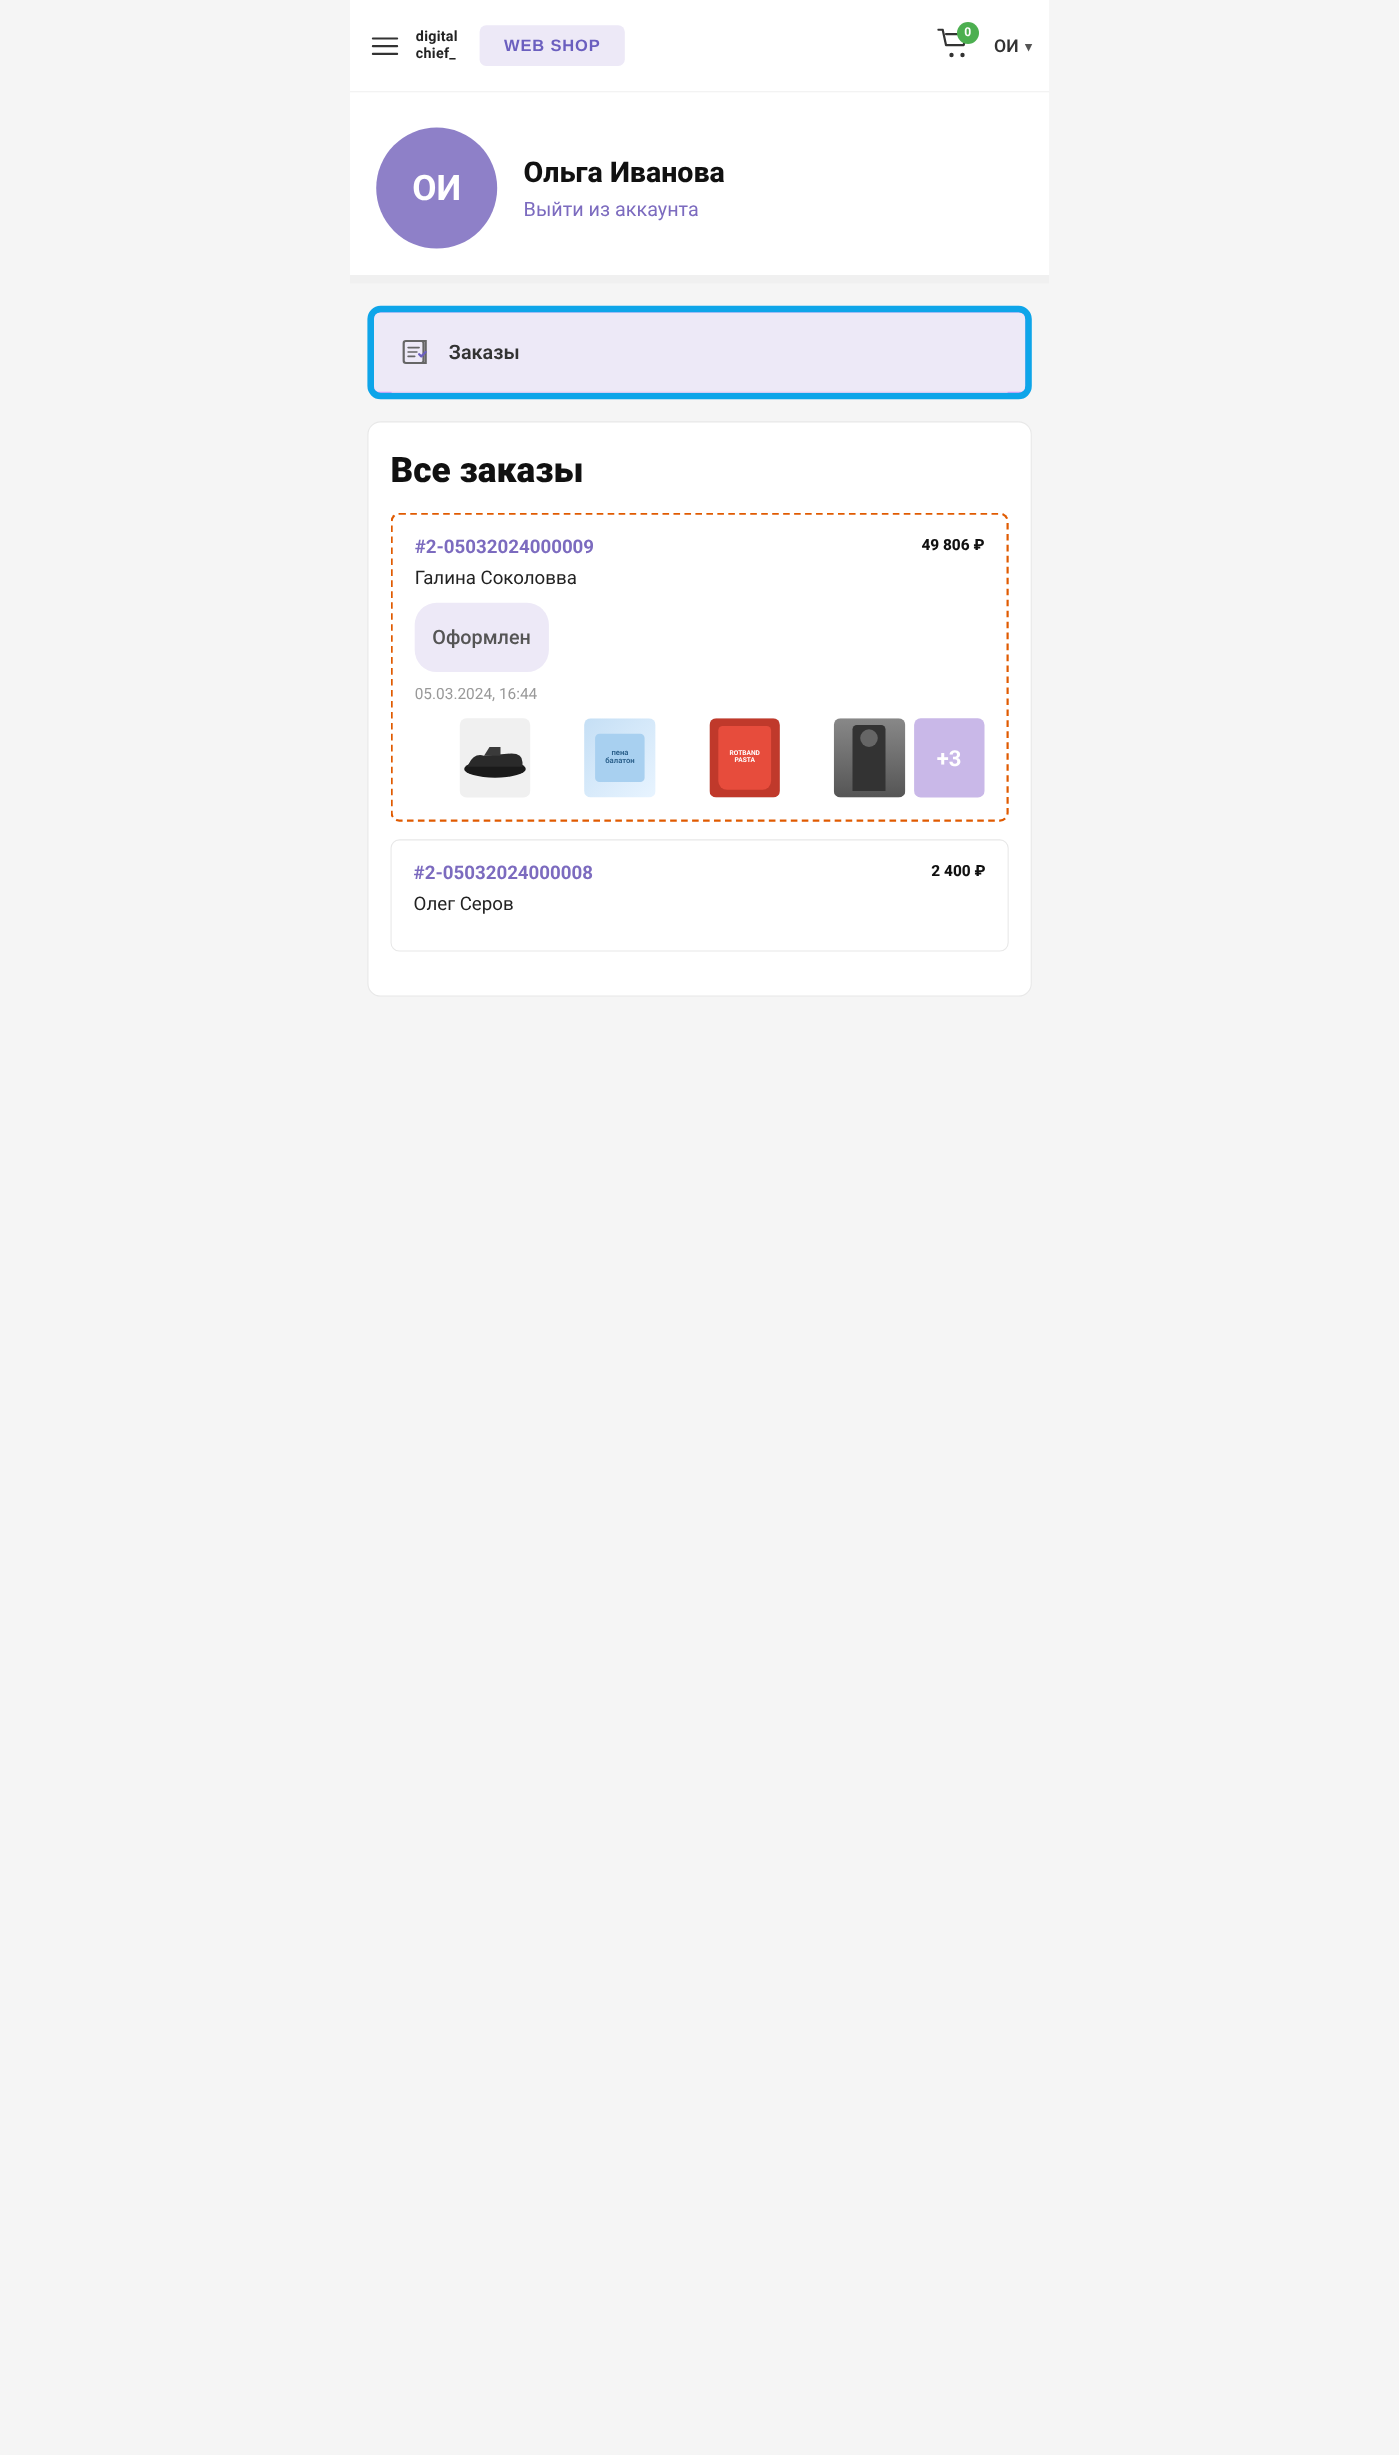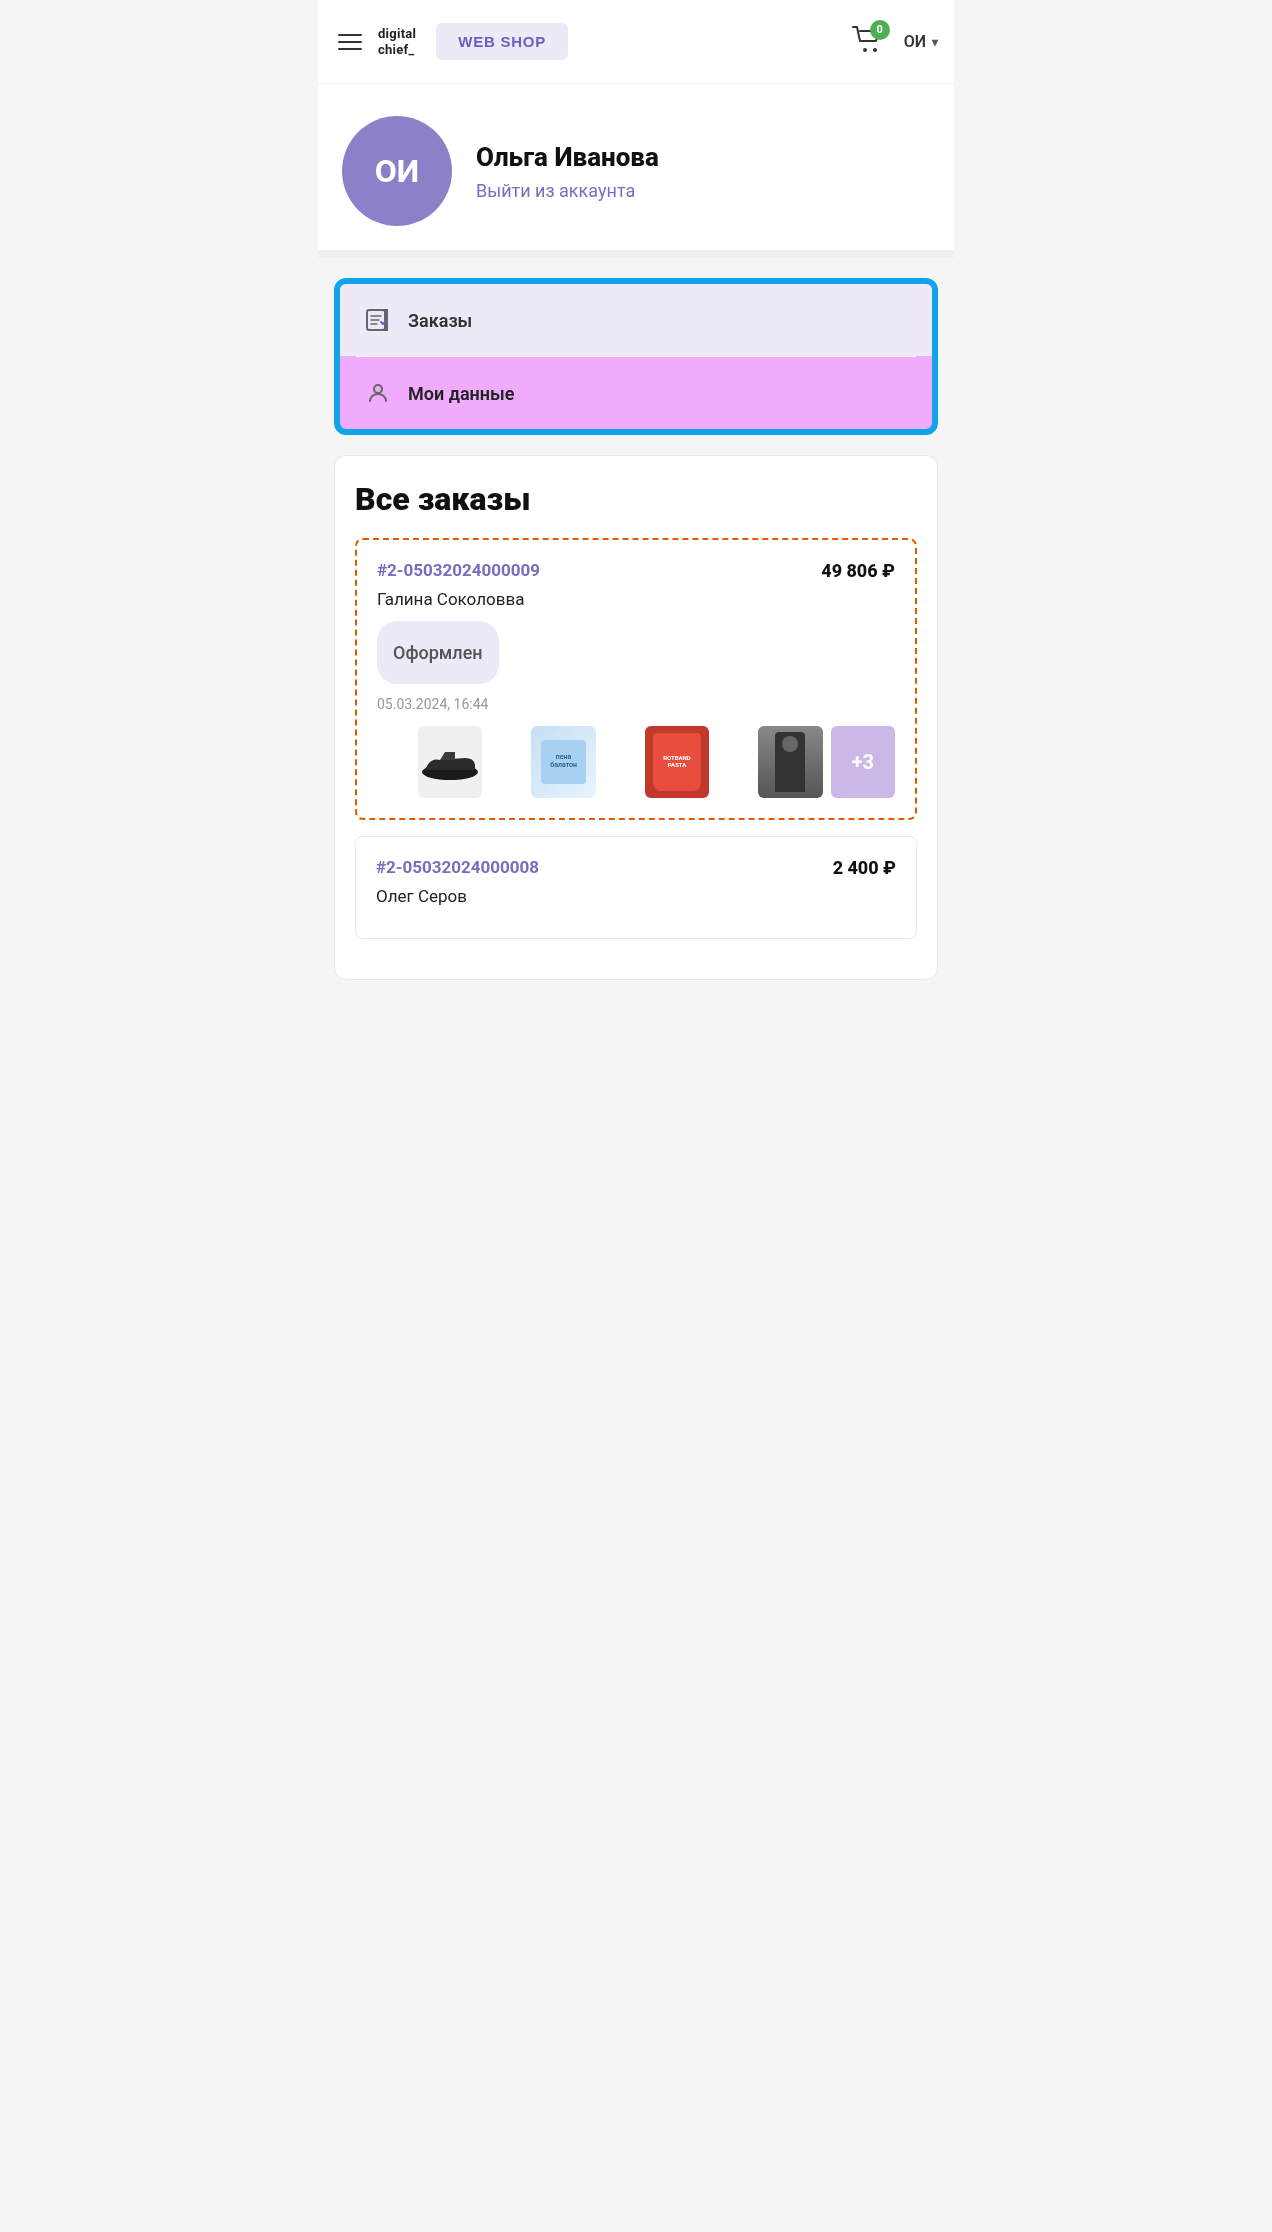--- a/index.html
+++ b/index.html
@@ -202,21 +202,21 @@
       margin-bottom: 8px;
       gap: 32px;
     }
     .order-number {
       font-size: 17px;
       font-weight: 700;
       color: #7c6bbf;
       cursor: pointer;
     }
     .order-price {
-      font-size: 18px;
+      font-size: 14px;
       font-weight: 800;
       color: #111;
     }
     .order-customer {
       font-size: 17px;
       color: #222;
       margin-bottom: 12px;
     }
     .order-status {
       display: inline-block;
@@ -306,29 +306,20 @@
       <svg width="26" height="24" viewBox="0 0 26 24" fill="none" xmlns="http://www.w3.org/2000/svg">
         <rect x="2" y="2" width="18" height="20" rx="2" stroke="#666" stroke-width="2"></rect>
         <path d="M18 2h4v20h-4" stroke="#666" stroke-width="2"></path>
         <path d="M6 8h10M6 12h8M6 16h6" stroke="#666" stroke-width="1.5" stroke-linecap="round"></path>
         <path d="M16 14l2 2 4-4" stroke="#6b5fbf" stroke-width="2" stroke-linecap="round" stroke-linejoin="round"></path>
       </svg>
     </div>
     <span>Заказы</span>
   </div>
   <div class="nav-item-divider"></div>
-  <div class="nav-item">
-    <div class="nav-icon">
-      <svg width="24" height="24" viewBox="0 0 24 24" fill="none" xmlns="http://www.w3.org/2000/svg">
-        <circle cx="12" cy="8" r="4" stroke="#666" stroke-width="2"></circle>
-        <path d="M4 20c0-4 3.6-7 8-7s8 3 8 7" stroke="#666" stroke-width="2" stroke-linecap="round"></path>
-      </svg>
-    </div>
-    <span>Мои данные</span>
-  </div>
 </nav>
 
 <section class="orders-section">
   <h2 class="orders-title">Все заказы</h2>
 
   <div class="order-card highlighted">
     <div class="order-card-header">
       <span class="order-number">#2-05032024000009</span>
       <span class="order-price">49 806 ₽</span>
     </div>

